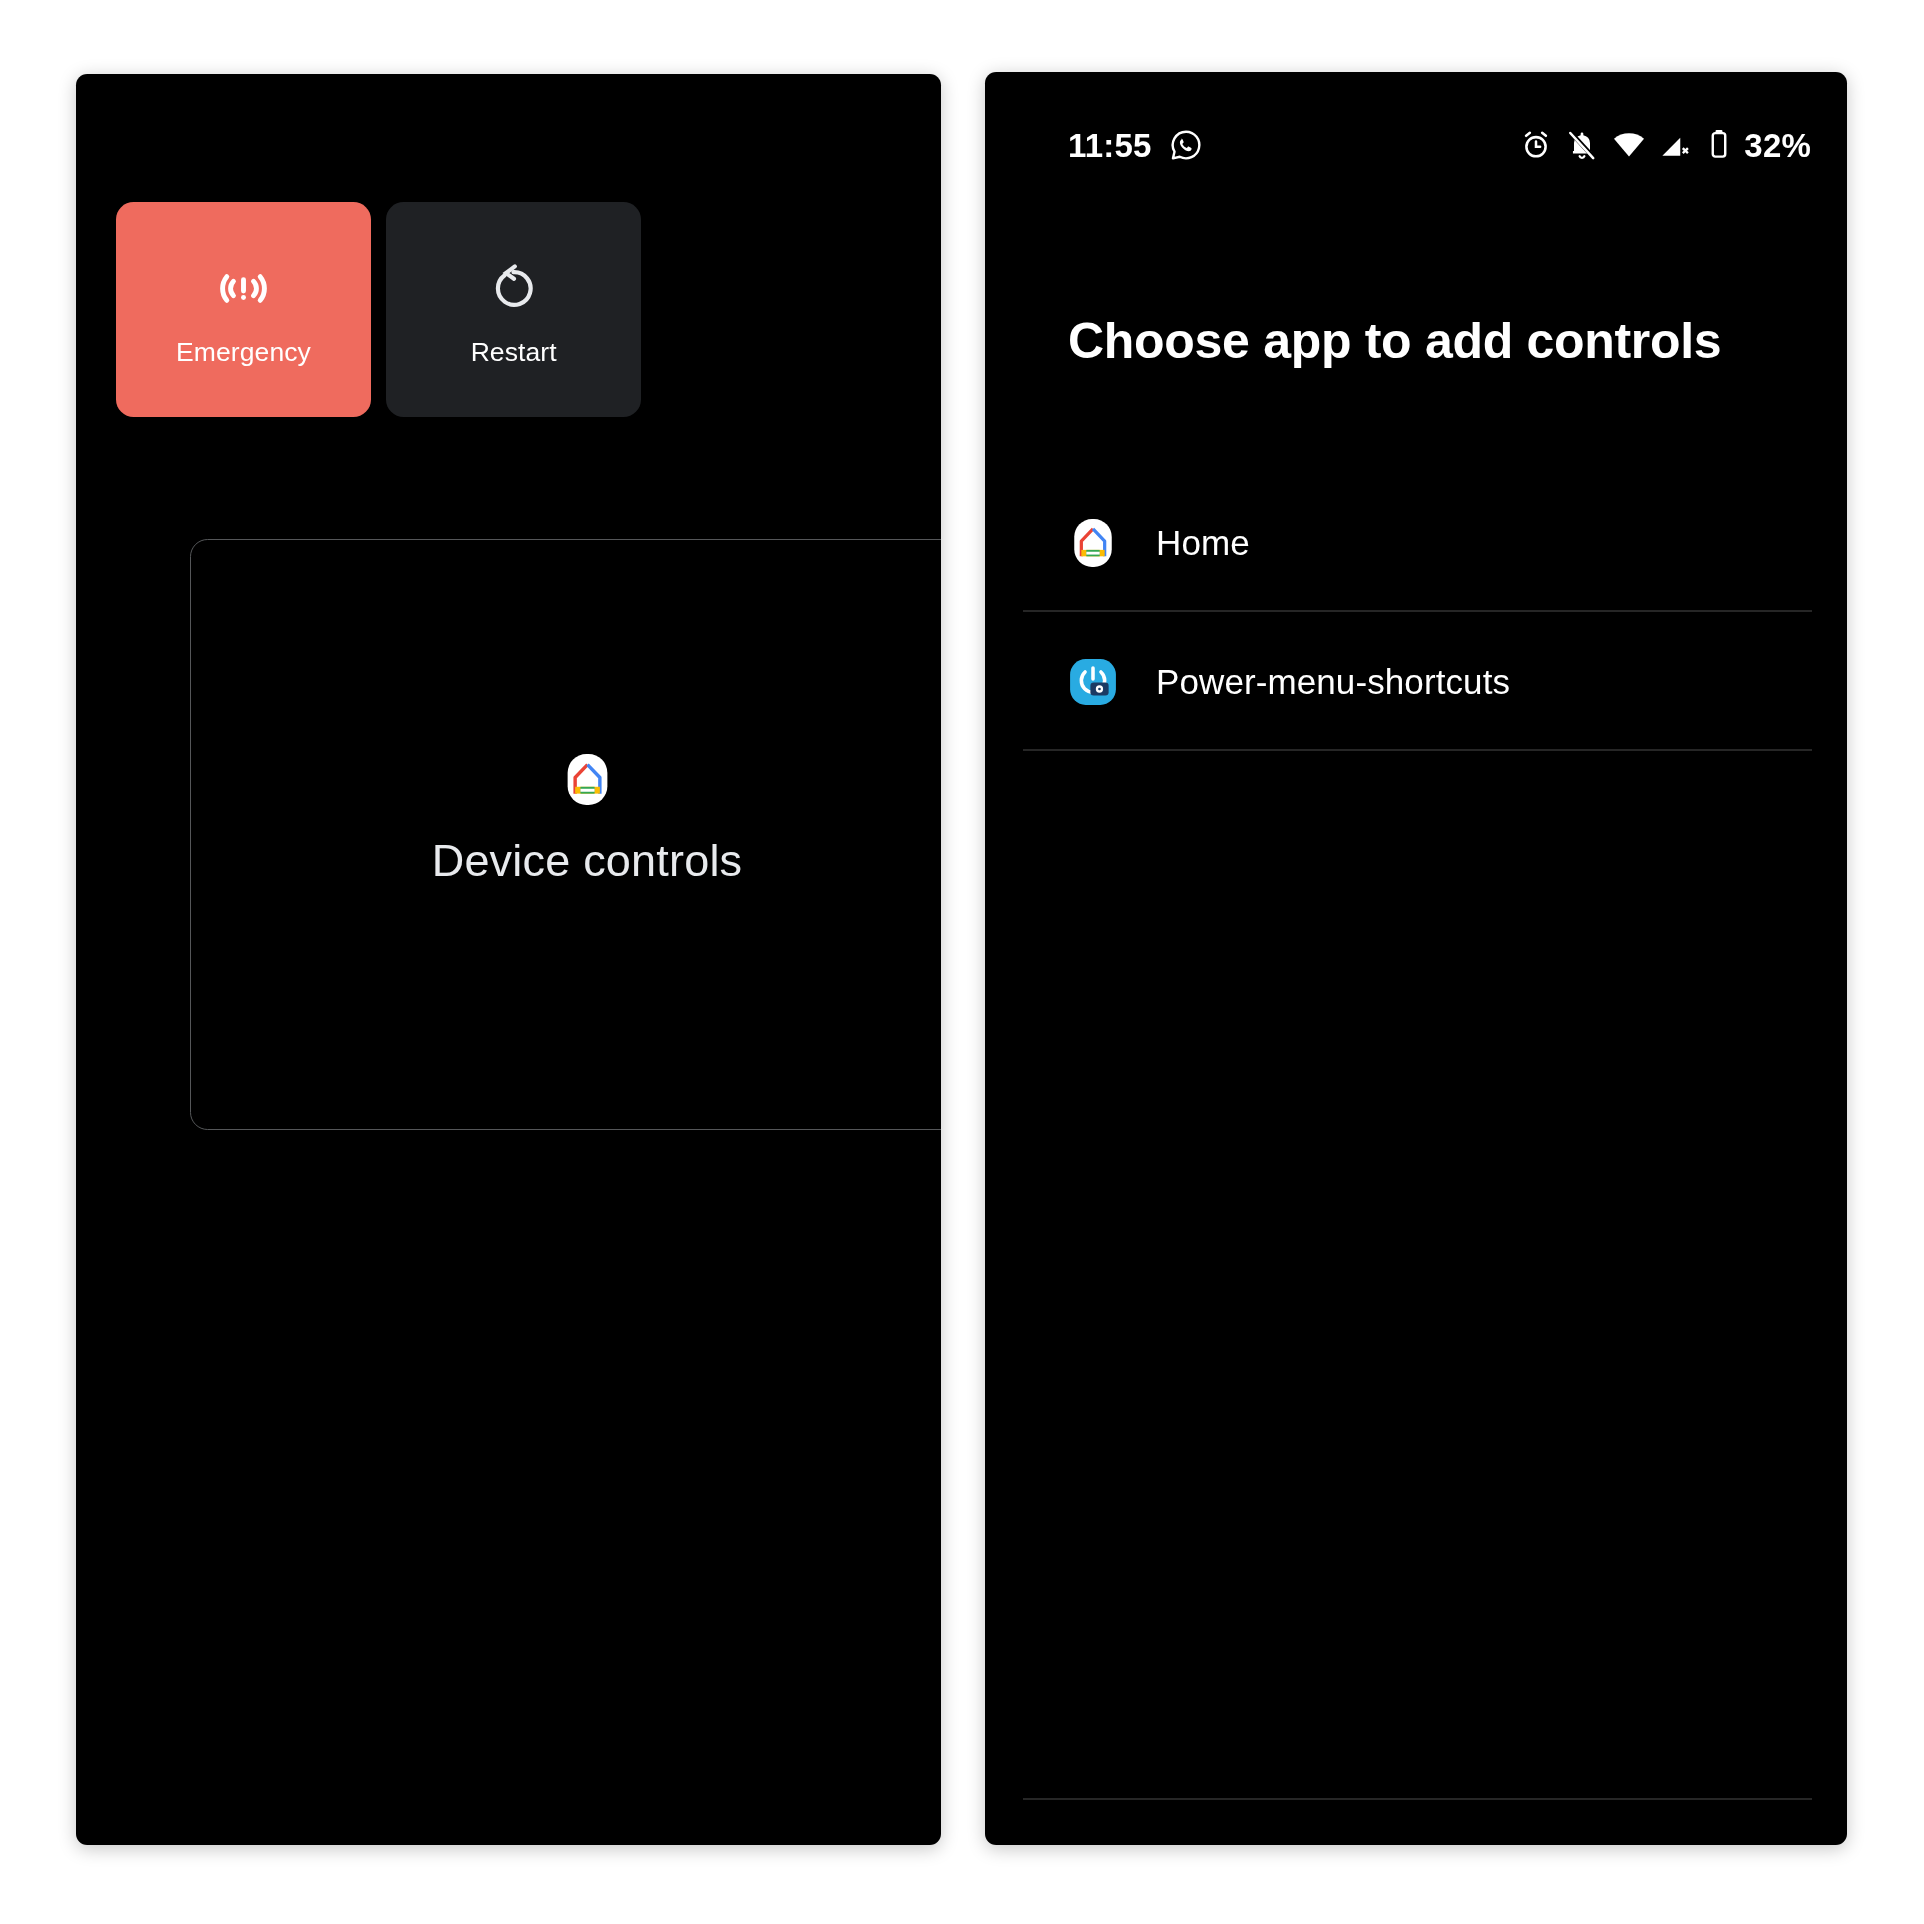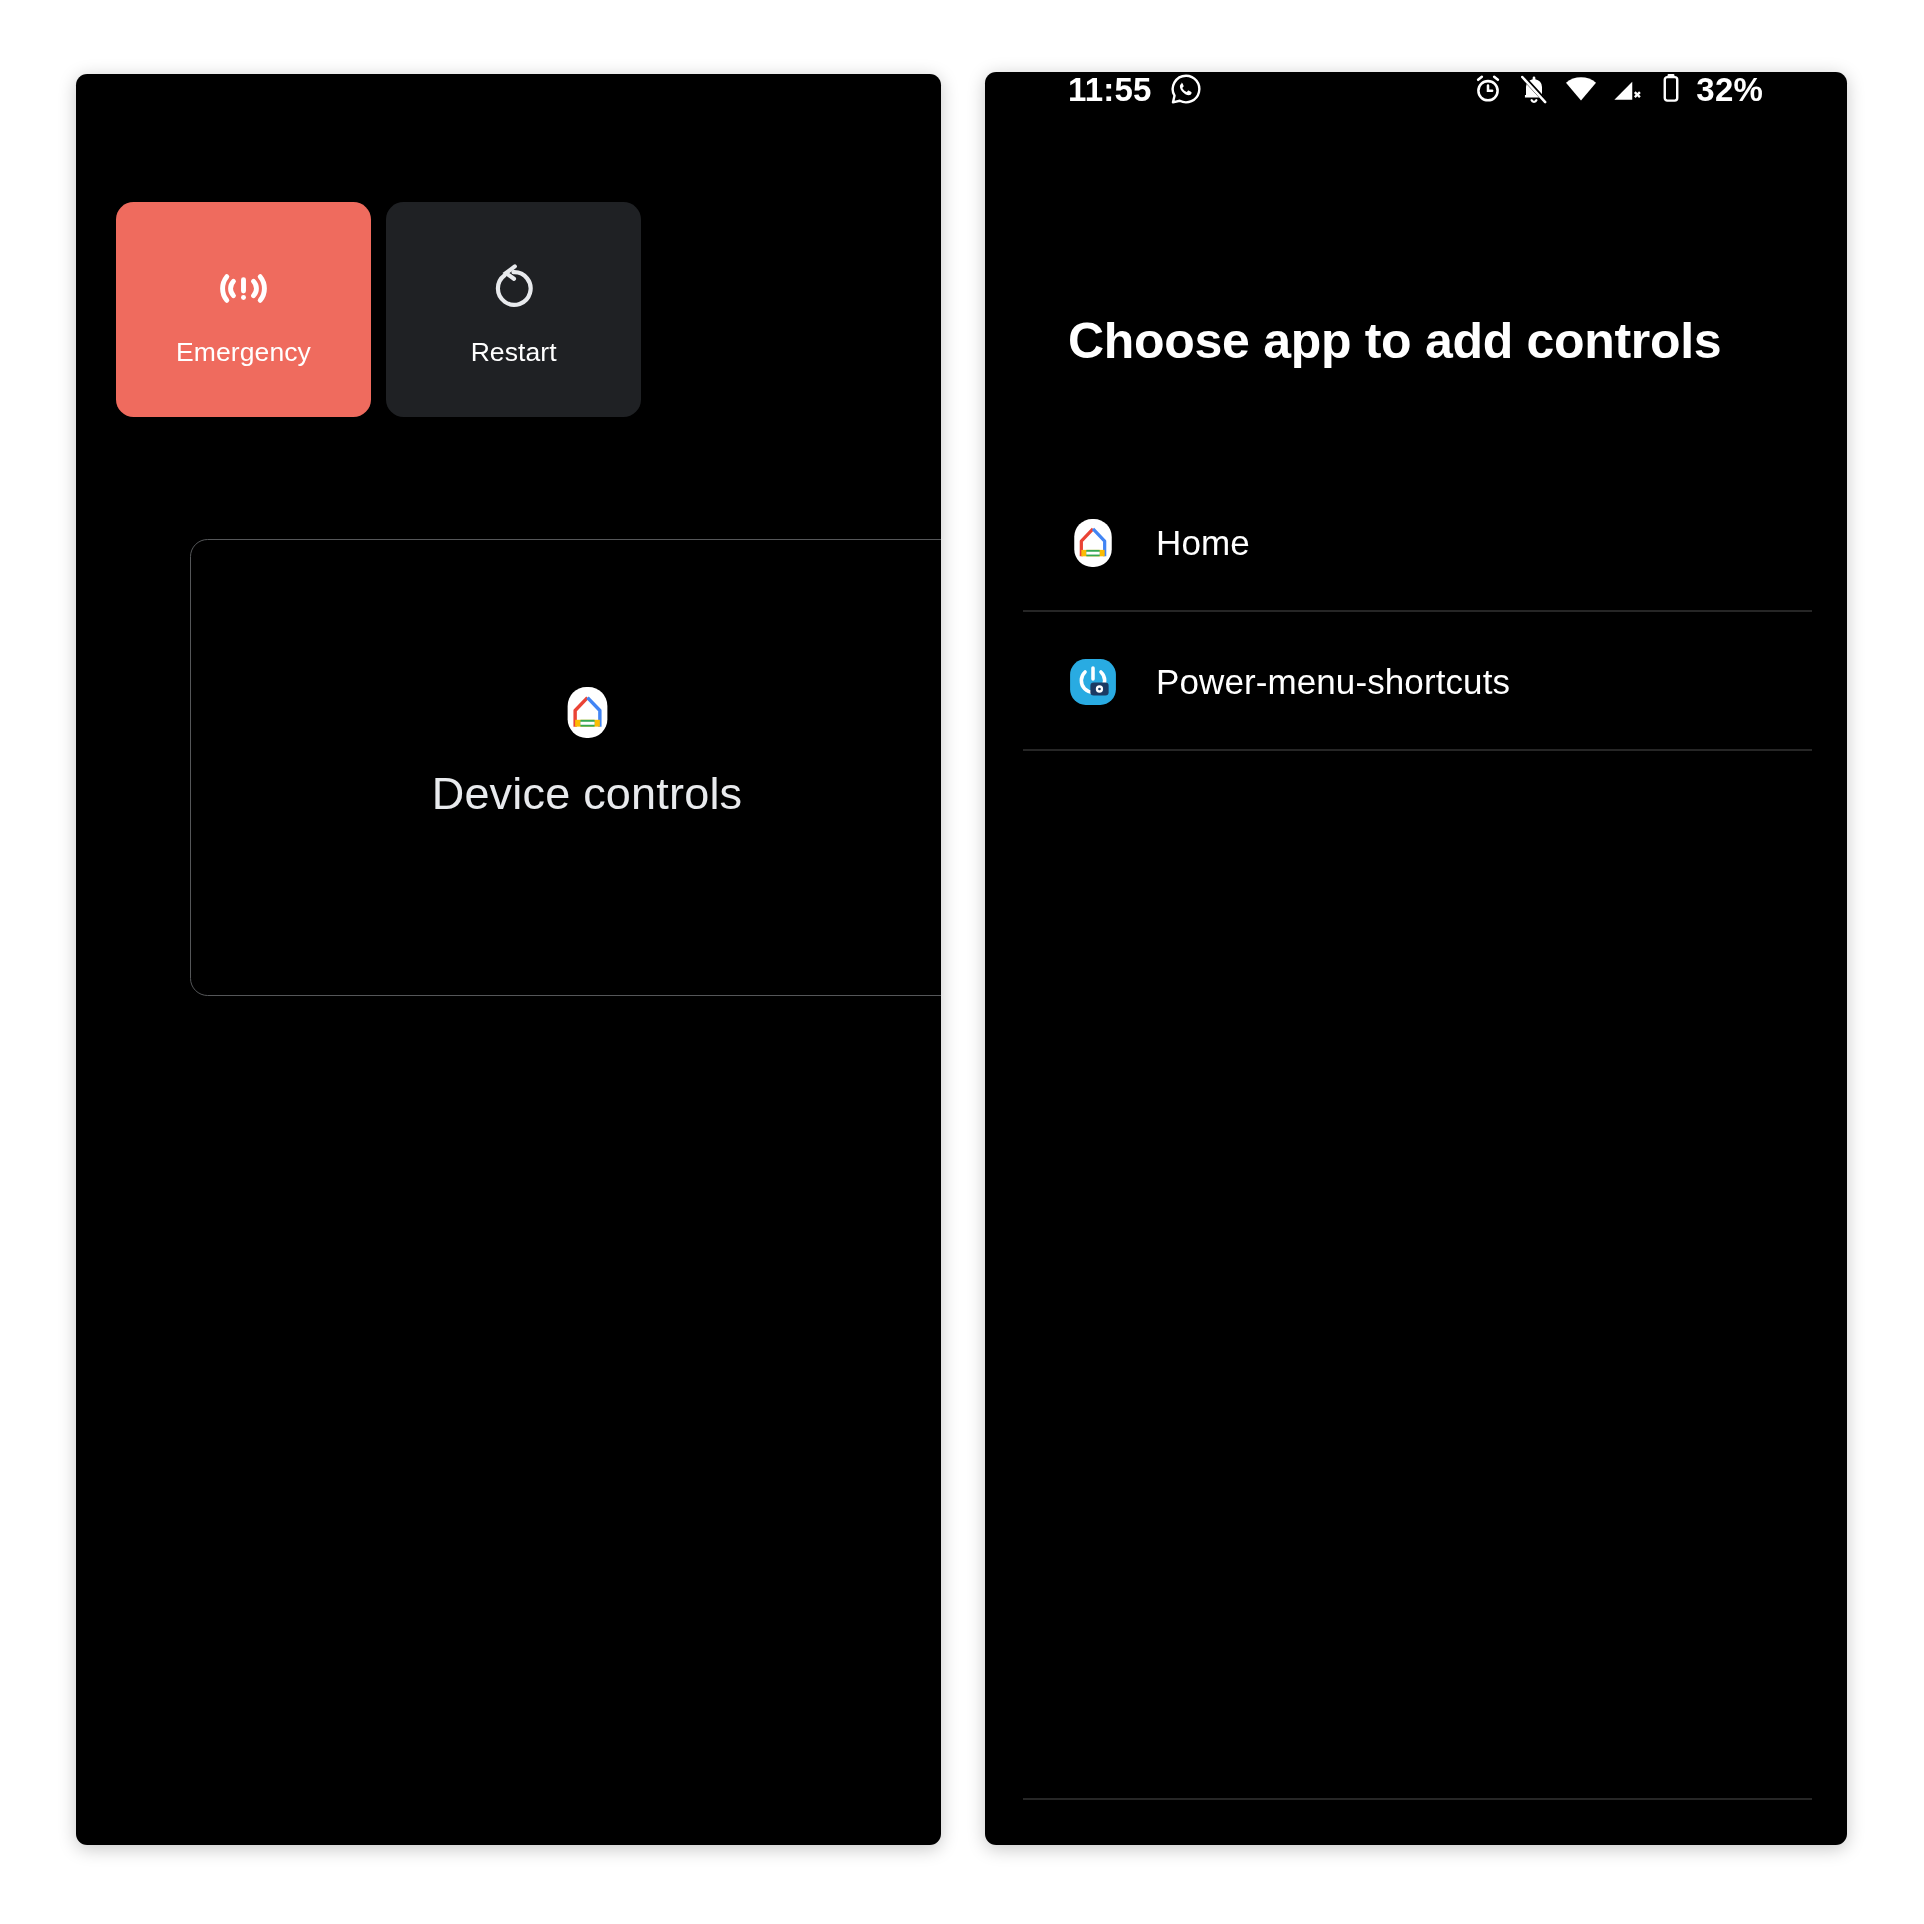--- a/index.html
+++ b/index.html
@@ -76,21 +76,21 @@
   }
   .quick-tile.emergency .tile-label {
     color: #ffffff;
   }
 
   .controls-card {
     position: absolute;
     left: 114px;
     top: 465px;
     width: 794px;
-    height: 457px;
+    height: 591px;
     border: 1.6px solid #555759;
     border-radius: 17.6px;
     box-sizing: border-box;
     display: flex;
     flex-direction: column;
     align-items: center;
     justify-content: center;
   }
   .controls-card .home-app-icon {
     margin-bottom: 32px;
@@ -112,23 +112,23 @@
   }
 
   
   .statusbar {
     position: absolute;
     left: 0;
     top: 0;
     width: 100%;
     height: 90px;
     display: flex;
-    align-items: flex-start;
+    align-items: flex-end;
     box-sizing: border-box;
-    padding: 0 84px 0 83px;
+    padding: 0 36px 0 83px;
     color: #ffffff;
   }
   .sb-left {
     display: flex;
     align-items: center;
     gap: 17.6px;
   }
   .sb-time {
     font-size: 33px;
     font-weight: 700;

